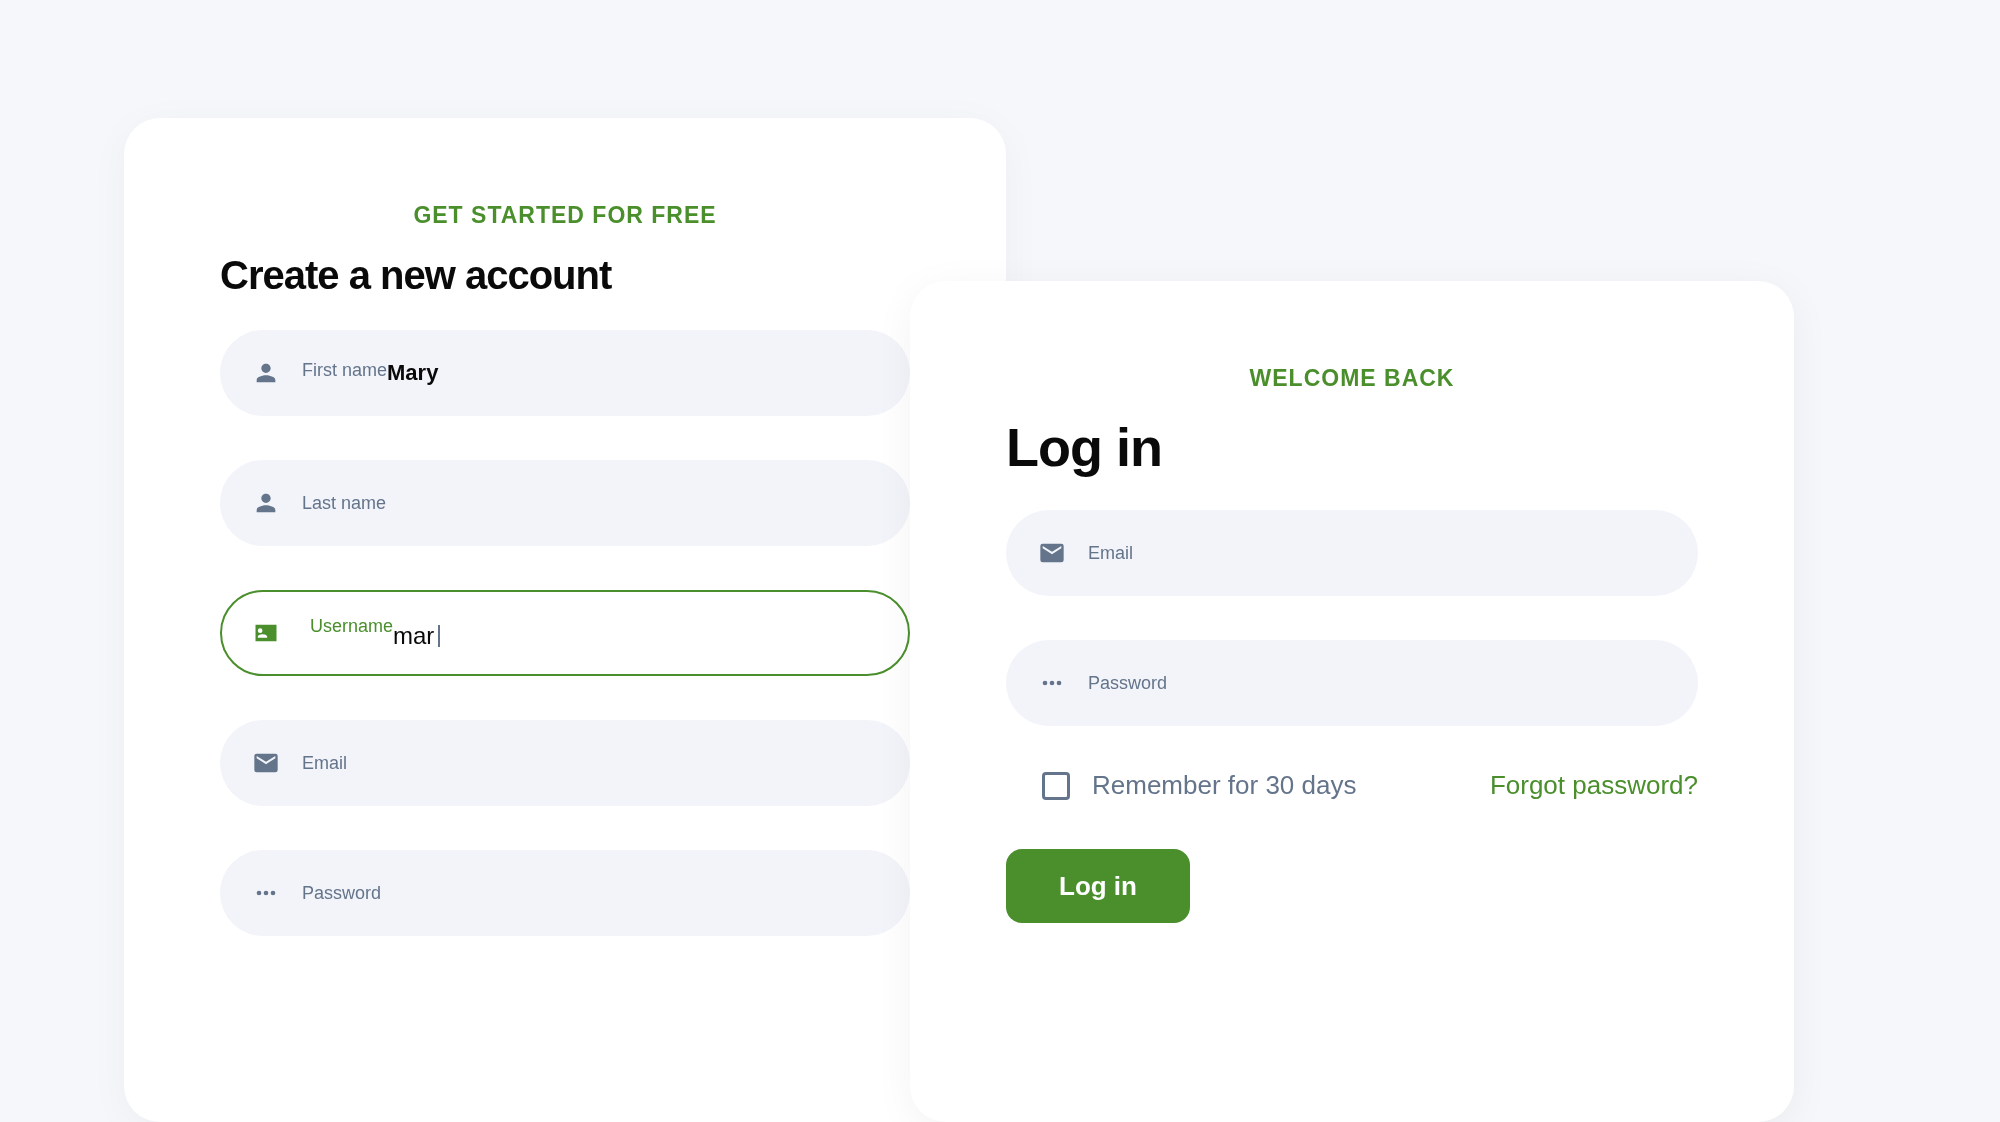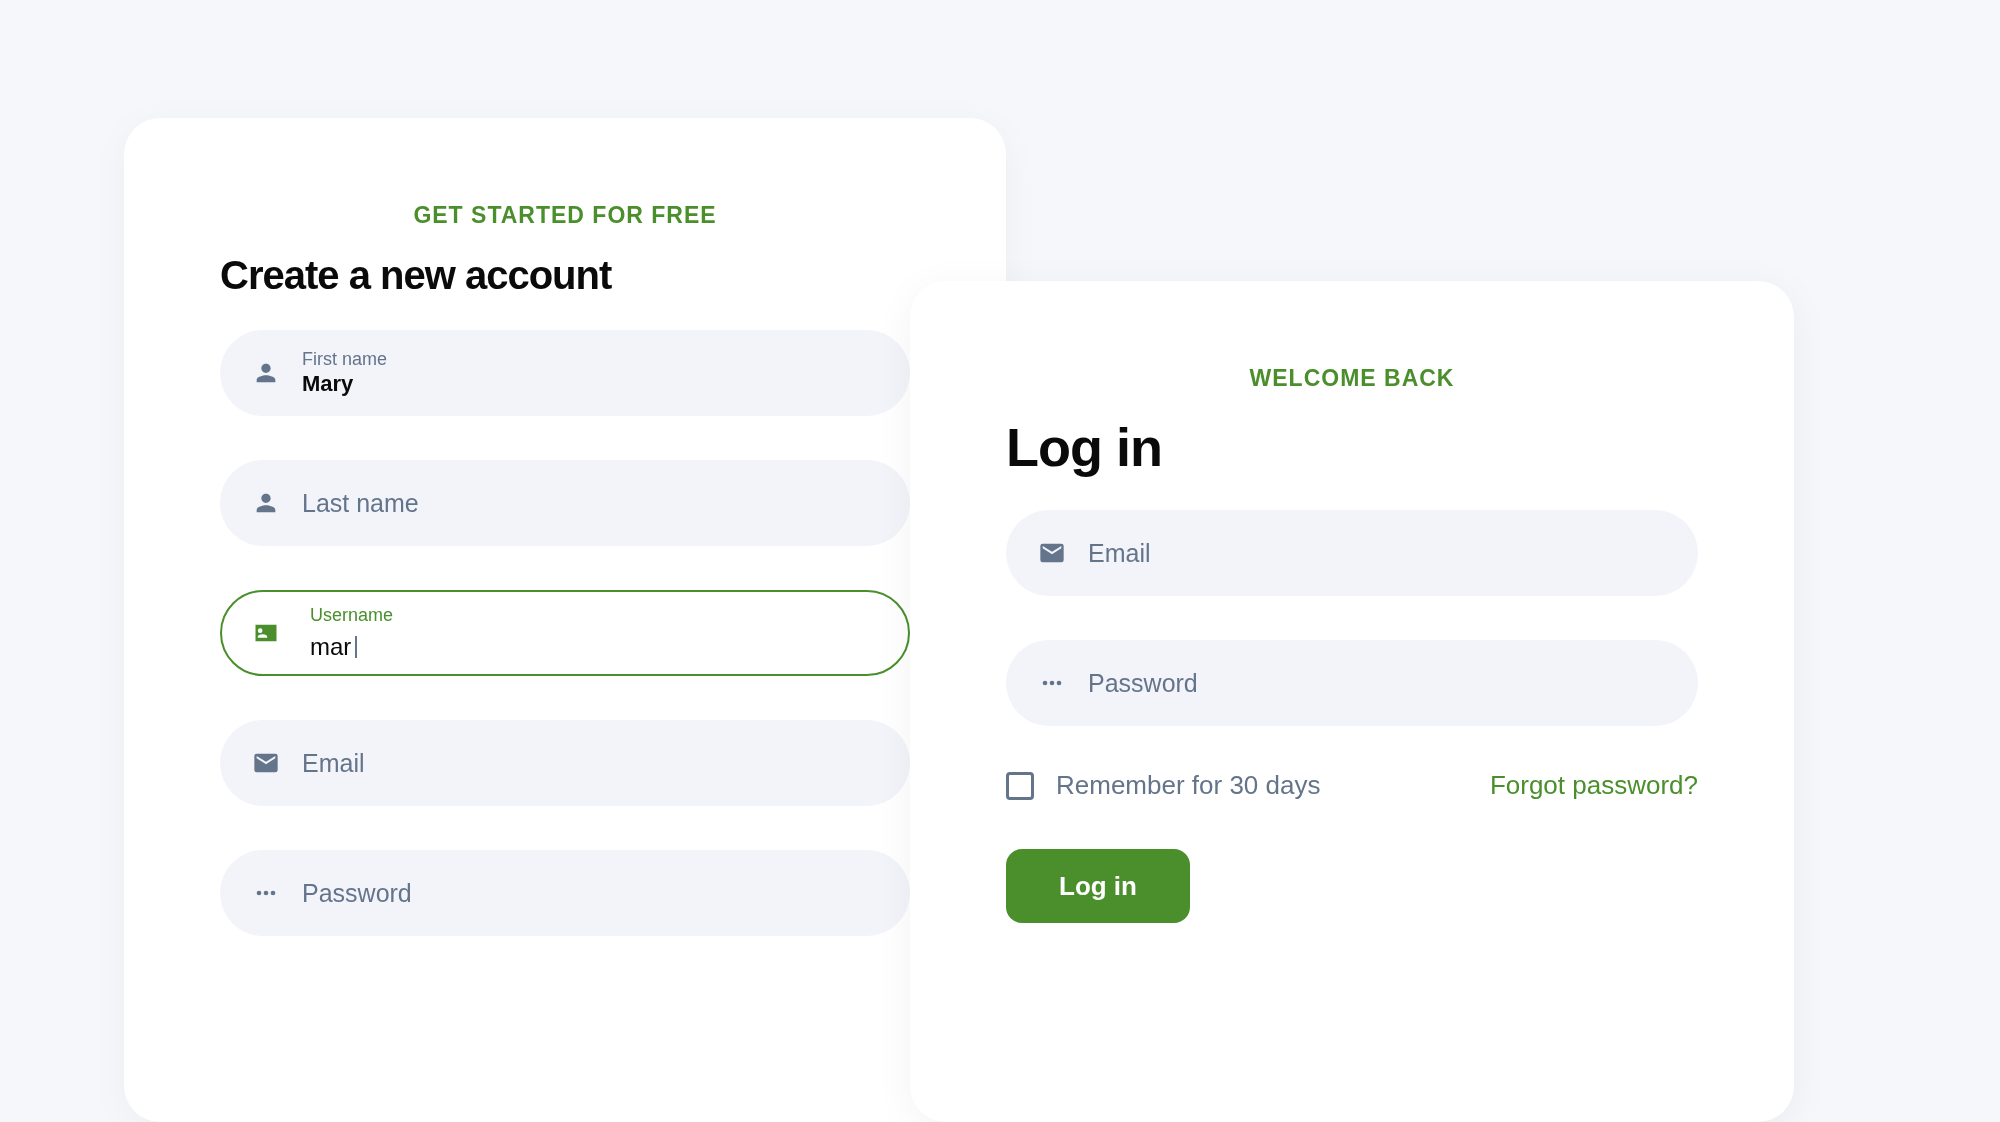--- a/index.html
+++ b/index.html
@@ -62,35 +62,35 @@
     align-items: center;
     padding: 0 30px;
     margin-bottom: 44px;
     border: 2px solid transparent;
   }
   .field.focused {
     background: #ffffff;
     border: 2px solid #4a8f2c;
     gap: 8px;
   }
-  .field.has-value .stack { display: flex; flex-direction: column; }
+  .field.has-value .stack { display: flex; }
   .field .icon {
     width: 28px;
     height: 28px;
     margin-right: 22px;
     color: #64748b;
     flex-shrink: 0;
     display: flex;
     align-items: center;
     justify-content: center;
   }
   .field.focused .icon { color: #4a8f2c; }
   .field .placeholder {
     color: #64748b;
-    font-size: 25px;
+    font-size: 18px;
   }
   .field .small-label {
     color: #64748b;
     font-size: 18px;
     margin-bottom: 1px;
   }
   .field.focused .small-label { color: #4a8f2c; }
   .field .value {
     color: #0a0a0a;
     font-size: 22px;
@@ -103,20 +103,21 @@
     height: 22px;
     background: #64748b;
     margin-left: 4px;
     vertical-align: -3px;
   }
   .row {
     display: flex;
     align-items: center;
     justify-content: space-between;
     margin-bottom: 48px;
+    margin-left: 36px;
   }
   .remember {
     display: flex;
     align-items: center;
     gap: 22px;
   }
   .checkbox {
     width: 28px;
     height: 28px;
     border: 3px solid #64748b;

